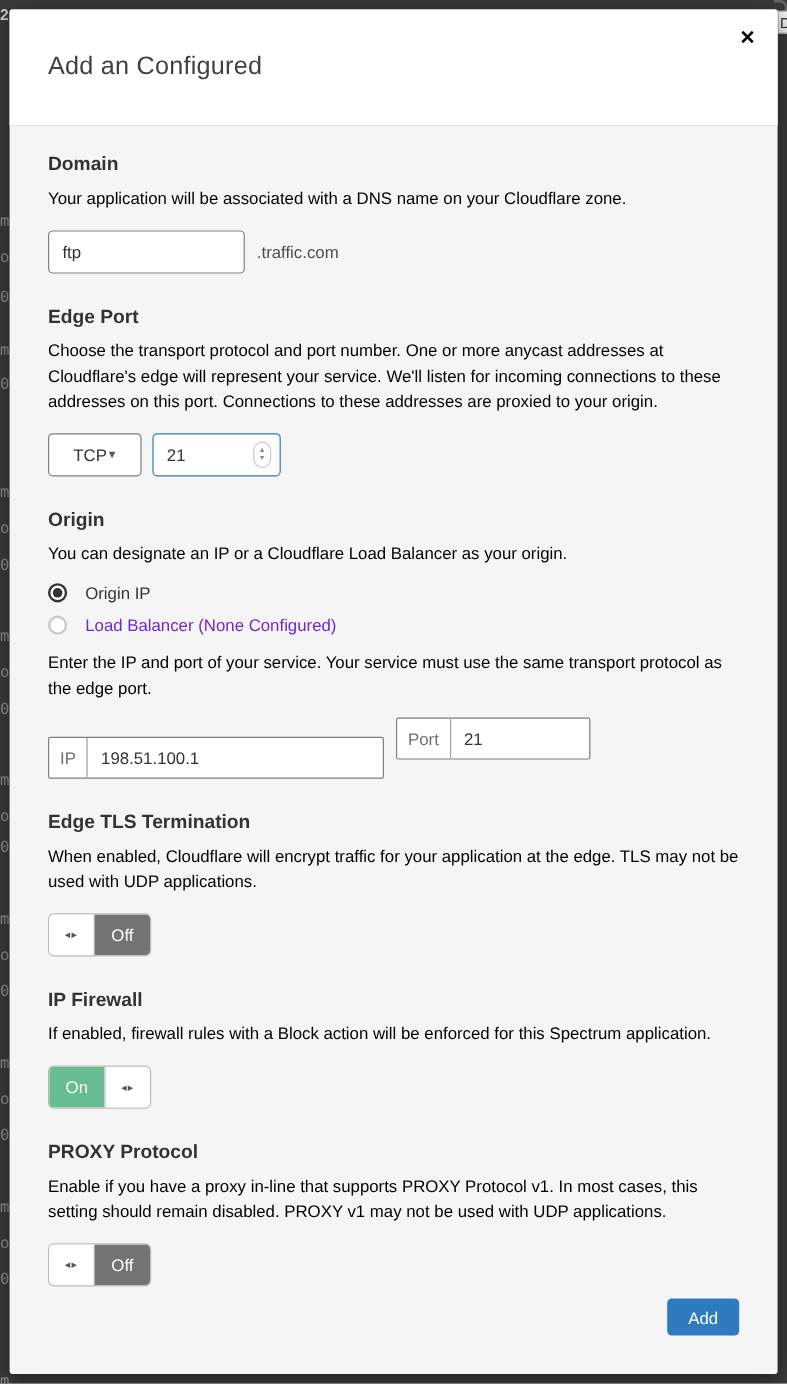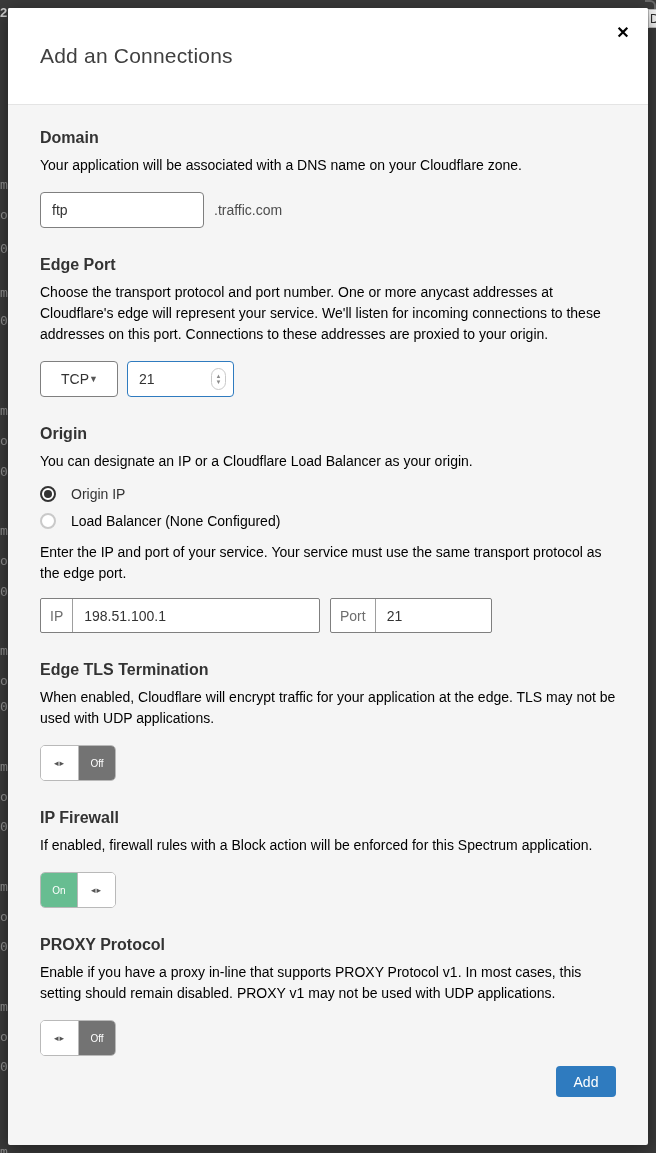--- a/index.html
+++ b/index.html
@@ -85,51 +85,51 @@
   
   .radio-group { margin-top:8px; }
   .radio-row { display:flex; align-items:center; height:27px; cursor:pointer; }
   .radio-dot {
     width:16px; height:16px; border-radius:50%; border:2px solid #333; background:#fff;
     display:flex; align-items:center; justify-content:center; flex:0 0 auto;
   }
   .radio-dot .inner { width:8px; height:8px; border-radius:50%; background:#333; }
   .radio-row.disabled .radio-dot { border-color:#c9c9c9; }
   .radio-label { font-size:14px; color:#333; margin-left:15px; }
-  .radio-row.disabled .radio-label { color:#000000; }
+  .radio-row.disabled .radio-label { color:#6d28d9; }
 
   
   .ip-row { margin-top:14px; display:flex; gap:10px; }
   .prefix-input {
     display:flex; align-items:stretch; background:#fff; border:1px solid #7f7f7f; border-radius:2px;
     height:35px;
   }
   .prefix-input .prefix {
     display:flex; align-items:center; padding:0 9px; color:#6e6e6e; font-size:14px;
     border-right:1px solid #9e9e9e;
   }
   .prefix-input input {
     border:none; outline:none; background:transparent; font-family:"Liberation Sans",sans-serif;
     font-size:14px; color:#333; padding:0 11px; flex:1; min-width:0;
   }
-  .prefix-input.ip { width:280px; }
+  .prefix-input.ip { width:280px;margin-top:16px; }
   .prefix-input.port { width:162px; }
 
   
   .toggle {
     margin-top:16px; display:inline-flex; height:36px; border-radius:5px; cursor:pointer;
     overflow:hidden; border:1px solid #b9b9b9; background:#fff;
   }
   .toggle .knob {
     width:38px; display:flex; align-items:center; justify-content:center;
     background:#fff; color:#555; font-size:9px; letter-spacing:1px;
   }
   .toggle .t-label {
-    width:36px; display:flex; align-items:center; justify-content:center;
-    font-size:10px; color:#fff;
+    width:46px; display:flex; align-items:center; justify-content:center;
+    font-size:14px; color:#fff;
   }
   .toggle[data-state="off"] .knob { order:1; border-right:1px solid #b9b9b9; }
   .toggle[data-state="off"] .t-label { order:2; background:#737373; }
   .toggle[data-state="on"] .t-label { order:1; background:#67bd91; }
   .toggle[data-state="on"] .knob { order:2; border-left:1px solid #b9b9b9; }
 
   
   .footer-row { display:flex; justify-content:flex-end; margin-top:10px; }
   .add-btn {
     min-width:60px; height:31px; padding:0 15px; border:none; border-radius:4px;
@@ -166,21 +166,21 @@
     <span style="top: 1030px;">o</span>
     <span style="top: 1060px;">0</span>
     <span style="top: 1145px;">m</span>
   </div>
 <div class="tr-corner"></div>
 <div class="tr-fragment">D</div>
 
 <div class="modal">
 
   <div class="modal-header">
-    <h2 class="modal-title">Add an Connections</h2>
+    <h2 class="modal-title">Add an Configured</h2>
     <button class="close-btn">
       <span>✕</span>
     </button>
   </div>
 
   <div class="modal-body">
 
     
     <h3 class="section-label">Domain</h3>
     <p class="section-desc">Your application will be associated with a DNS name on your Cloudflare zone.</p>

